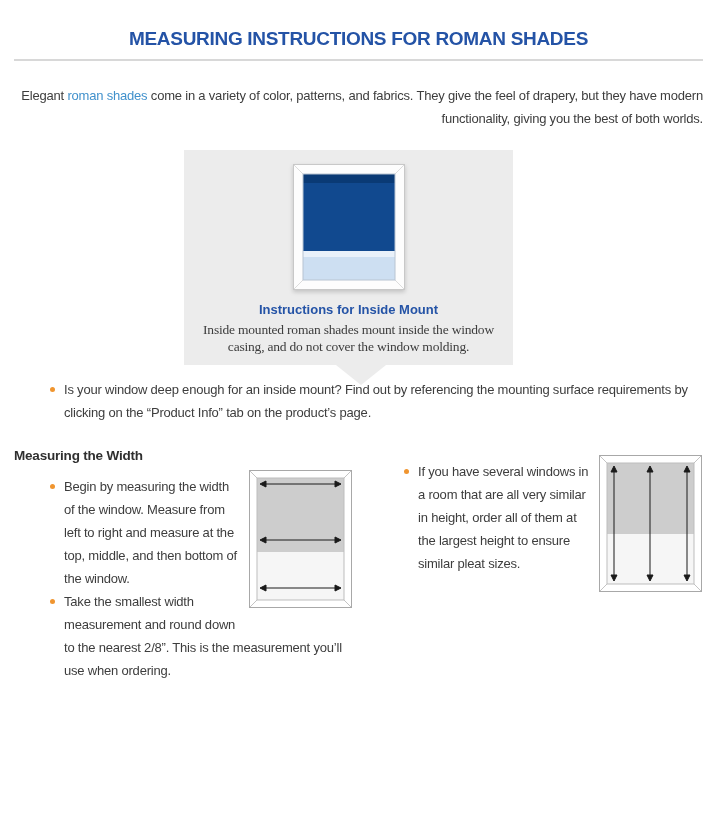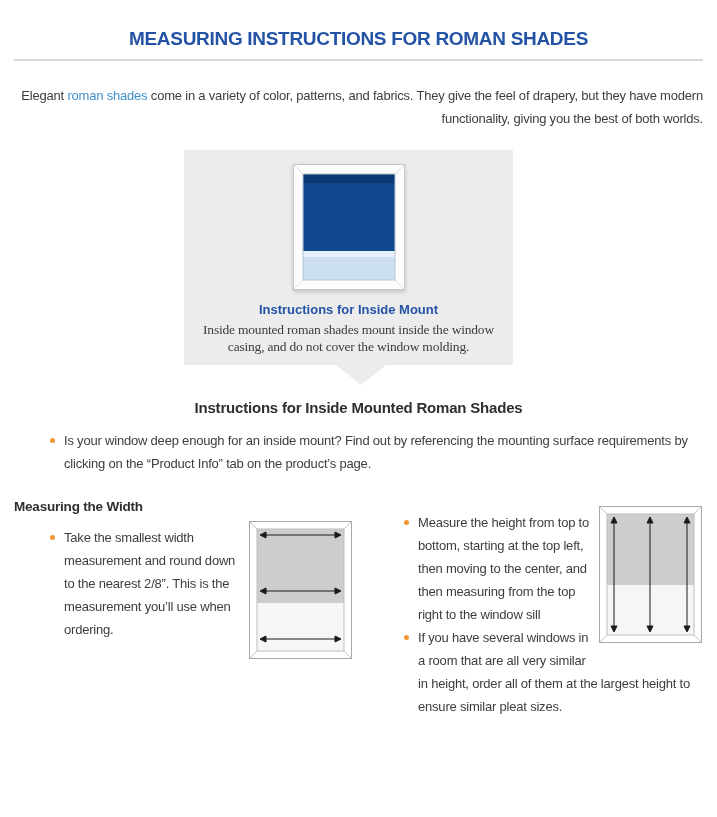--- a/index.html
+++ b/index.html
@@ -159,21 +159,20 @@
       <rect x="10" y="87" width="92" height="6" style="fill:var(--shade-light-blue-top,#e9f1fa)"></rect>
       <rect x="10" y="10" width="92" height="106" fill="none" stroke="#b8c4d2" stroke-width="1"></rect>
     </svg>
     <div class="callout-title">
       <a href="#">Instructions for Inside Mount</a>
     </div>
     <p class="callout-desc">Inside mounted roman shades mount inside the window casing, and do not cover the window molding.</p>
     <div class="callout-pointer"></div>
   </div>
 
-  <h2 class="section-heading">Instructions for Inside Mounted Roman Shades</h2>
 
   <ul class="bullets">
     <li>Is your window deep enough for an inside mount? Find out by referencing the mounting surface requirements by clicking on the “Product Info” tab on the product’s page.</li>
   </ul>
 
   <div class="columns">
 
     <section class="col col-left">
       <h3 class="col-heading">Measuring the Width</h3>
       <div class="diagram-float">
@@ -193,20 +192,21 @@
             <line x1="15" y1="70" x2="88" y2="70"></line>
             <polygon points="11,70 17,67 17,73"></polygon>
               <polygon points="92,70 86,67 86,73"></polygon>
             <line x1="15" y1="118" x2="88" y2="118"></line>
             <polygon points="11,118 17,115 17,121"></polygon>
               <polygon points="92,118 86,115 86,121"></polygon>
           </g>
         </svg>
       </div>
       <ul class="bullets">
+        <li>Begin by measuring the width of the window. Measure from left to right and measure at the top, middle, and then bottom of the window.</li>
         <li>Take the smallest width measurement and round down to the nearest 2/8”. This is the measurement you’ll use when ordering.</li>
       </ul>
     </section>
 
     <section class="col col-right">
       <div class="diagram-float">
         <svg width="103" height="137" viewBox="0 0 103 137">
           <rect x="0.5" y="0.5" width="102" height="136" fill="#ffffff" stroke="#a8a8a8"></rect>
           <line x1="1" y1="1" x2="9" y2="9" stroke="#c4c4c4"></line>
           <line x1="102" y1="1" x2="94" y2="9" stroke="#c4c4c4"></line>
@@ -222,20 +222,19 @@
             <line x1="51" y1="16" x2="51" y2="121"></line>
             <polygon points="51,11 48,17 54,17"></polygon>
               <polygon points="51,126 48,120 54,120"></polygon>
             <line x1="88" y1="16" x2="88" y2="121"></line>
             <polygon points="88,11 85,17 91,17"></polygon>
               <polygon points="88,126 85,120 91,120"></polygon>
           </g>
         </svg>
       </div>
       <ul class="bullets">
-        <li>Measure the height from top to bottom, starting at the top left, then moving to the center, and then measuring from the top right to the window sill</li>
         <li>If you have several windows in a room that are all very similar in height, order all of them at the largest height to ensure similar pleat sizes.</li>
       </ul>
     </section>
 
   </div>
 
 </div>
 
 </body></html>

